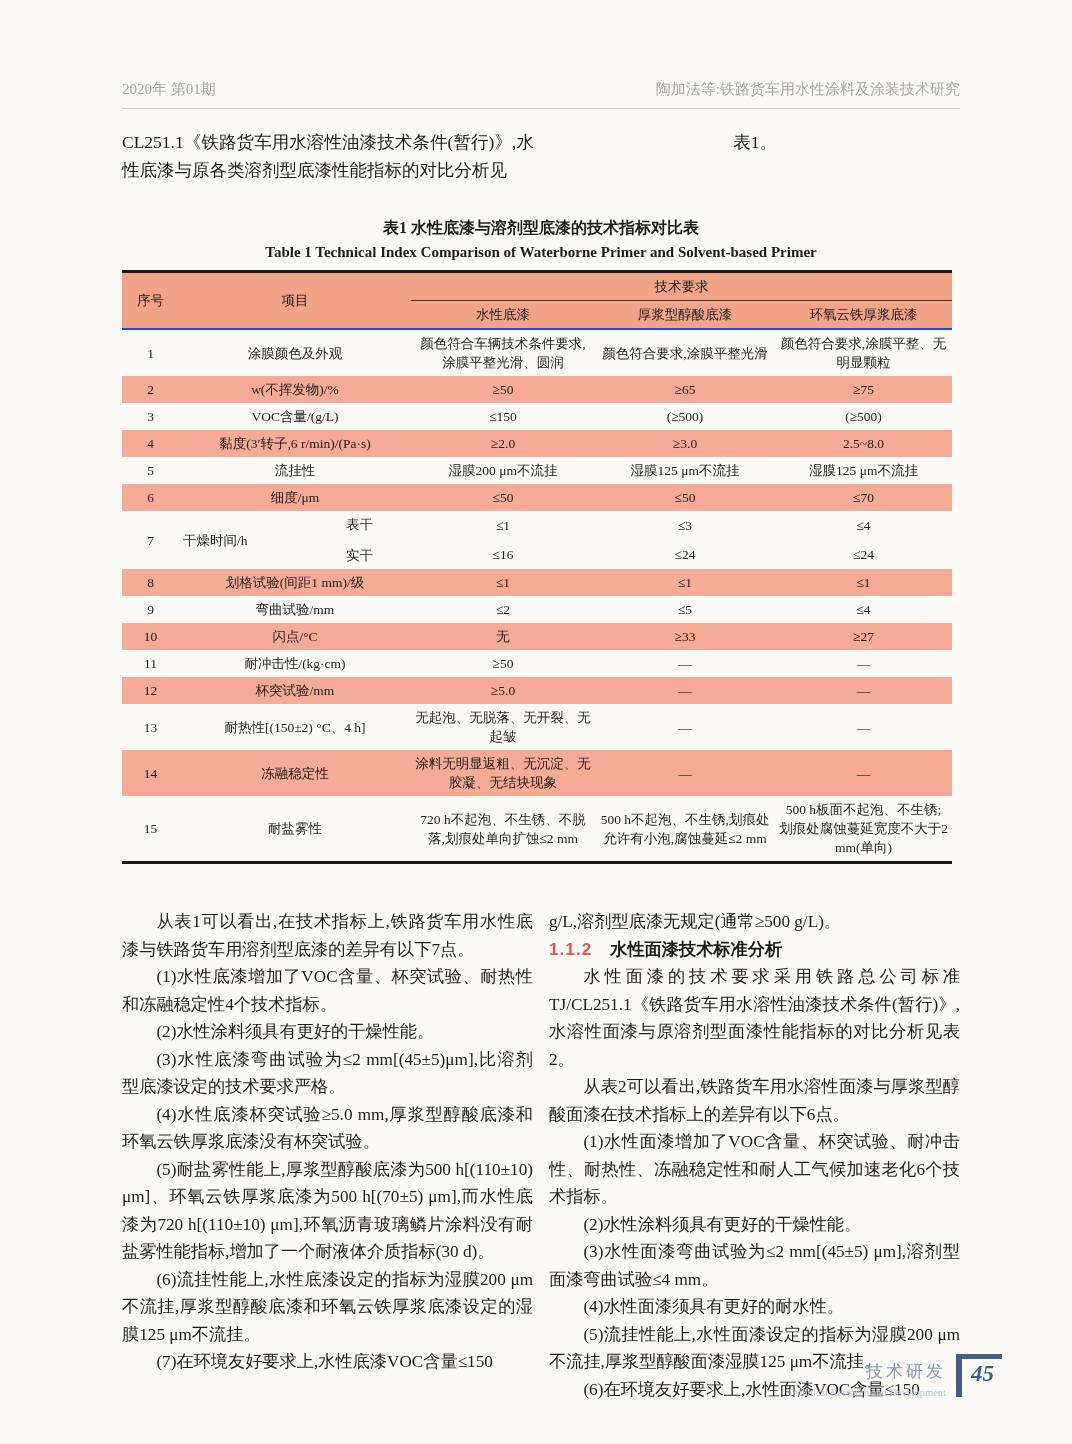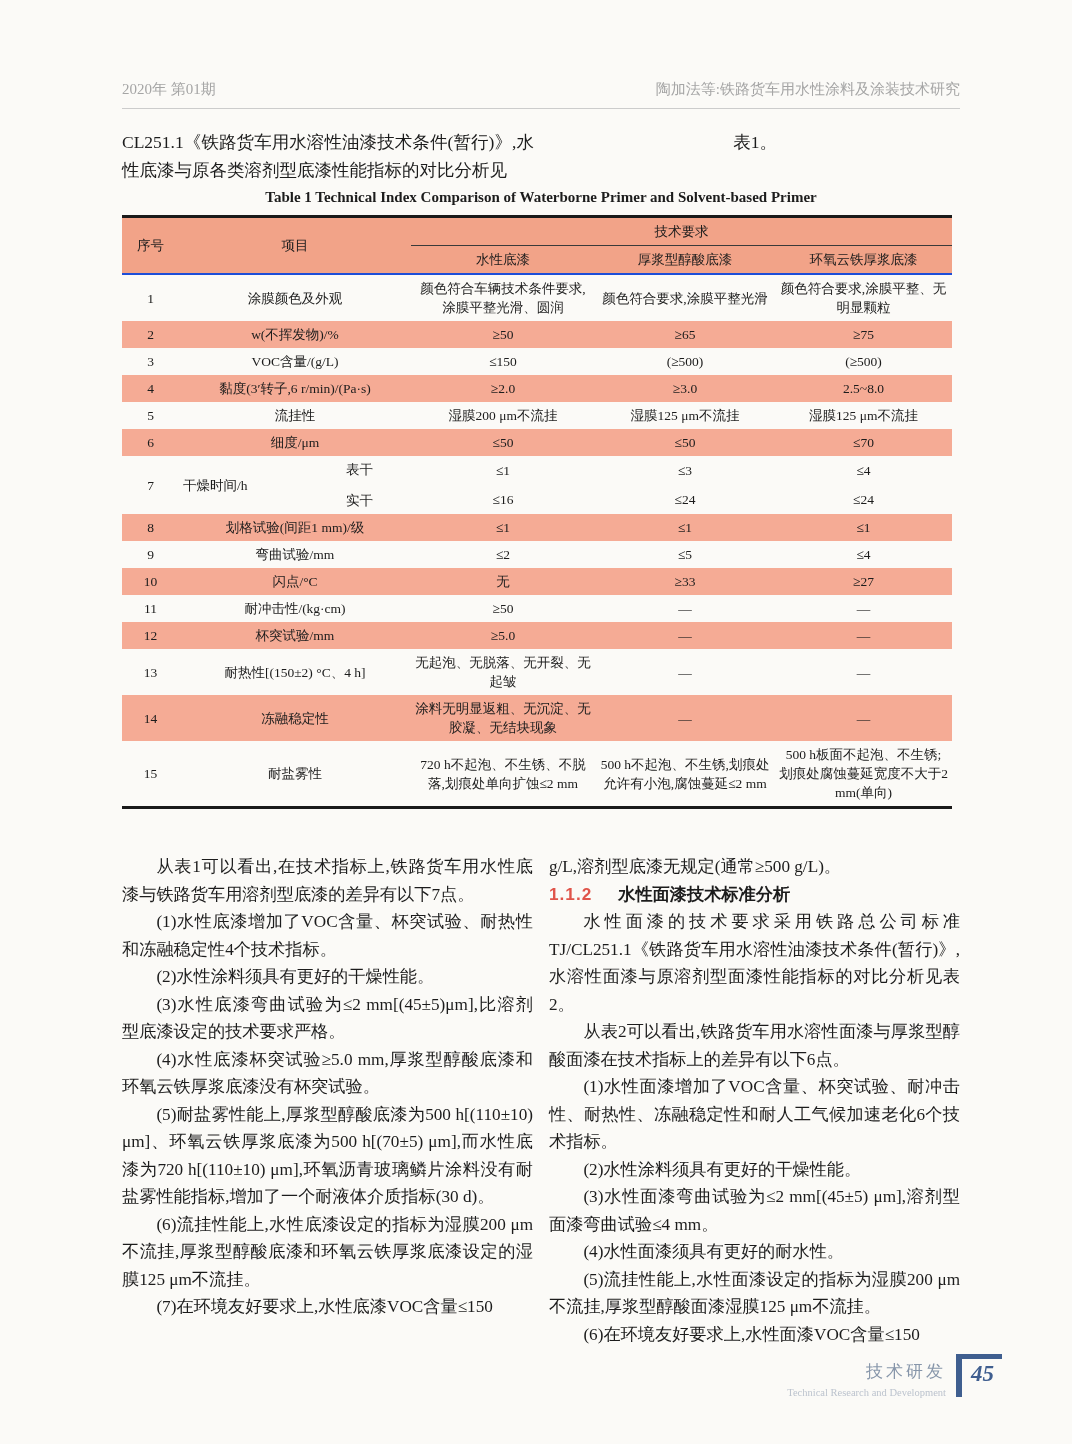--- a/index.html
+++ b/index.html
@@ -58,21 +58,21 @@
   .item-split{display:flex;align-items:center;justify-content:space-between;padding-right:34px;}
   .sub-labels{display:flex;flex-direction:column;gap:12px;font-style:normal;}
   .sub-labels i{font-style:normal;}
 
   
   .body-cols{display:flex;gap:16px;margin-top:44px;font-size:17.2px;line-height:27.5px;}
   .col{width:412px;text-align:justify;}
   .col p{margin:0;text-indent:2em;}
   .col p.noindent{text-indent:0;font-family:Liberation Serif, serif;}
   .heading{font-weight:bold;}
-  .heading .num{color:var(--red);font-family:"Liberation Sans","DejaVu Sans",sans-serif;margin-right:26px;letter-spacing:1px;}
+  .heading .num{color:var(--red);font-family:"Liberation Sans","DejaVu Sans",sans-serif;margin-right:18px;letter-spacing:1px;}
 
   
   .doc-footer{
     position:absolute;right:70px;bottom:46px;
     display:flex;align-items:flex-start;
   }
   .footer-text{text-align:right;margin-right:10px;padding-top:6px;}
   .footer-cn{color:#8796aa;font-size:17px;letter-spacing:3px;}
   .footer-en{color:#bcc3ce;font-size:10.5px;margin-top:4px;}
   .pagenum-box{
@@ -91,20 +91,21 @@
   <div class="doc-header">
     <span>2020年 第01期</span>
     <span>陶加法等:铁路货车用水性涂料及涂装技术研究</span>
   </div>
 
   <div class="intro">
     <div class="intro-left">CL251.1《铁路货车用水溶性油漆技术条件(暂行)》,水性底漆与原各类溶剂型底漆性能指标的对比分析见</div>
     <div class="intro-right">表1。</div>
   </div>
 
+  <div class="cap-cn">表1  水性底漆与溶剂型底漆的技术指标对比表</div>
   <div class="cap-en">Table 1  Technical Index Comparison of Waterborne Primer and Solvent-based Primer</div>
 
   <table class="cmp">
     <colgroup>
       <col style="width:57px">
         <col style="width:232px">
       <col style="width:184px">
         <col style="width:180px">
         <col style="width:177px">
     </colgroup>

